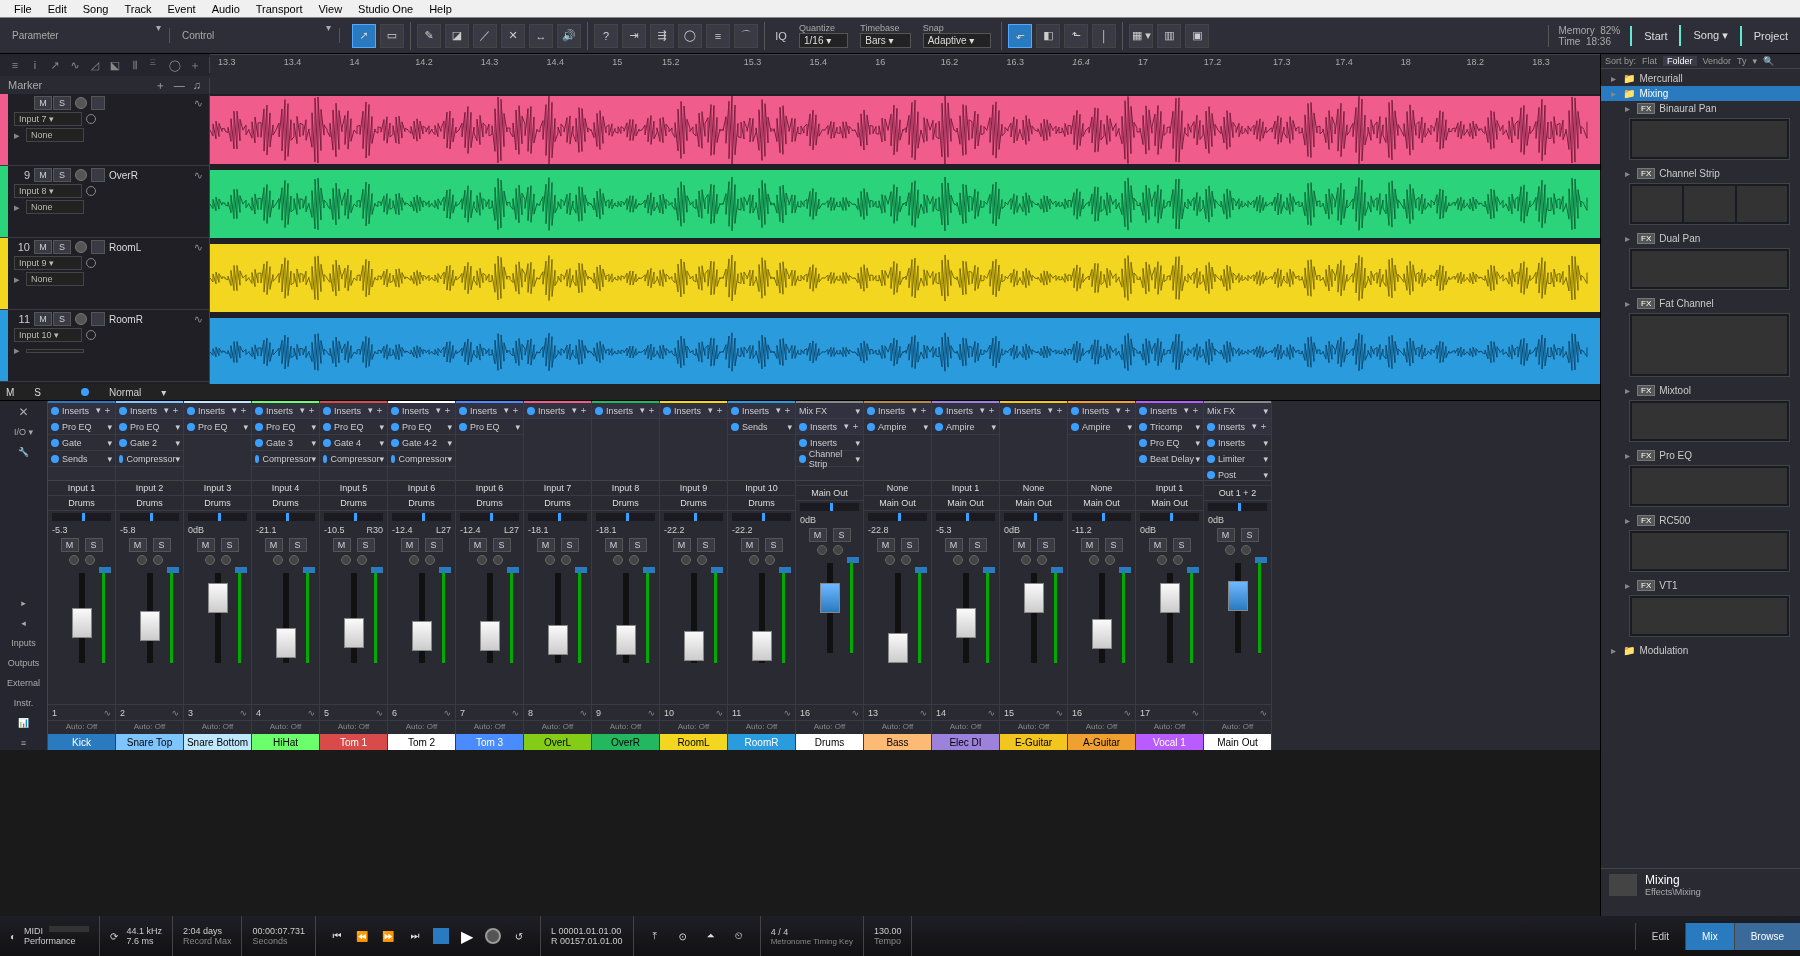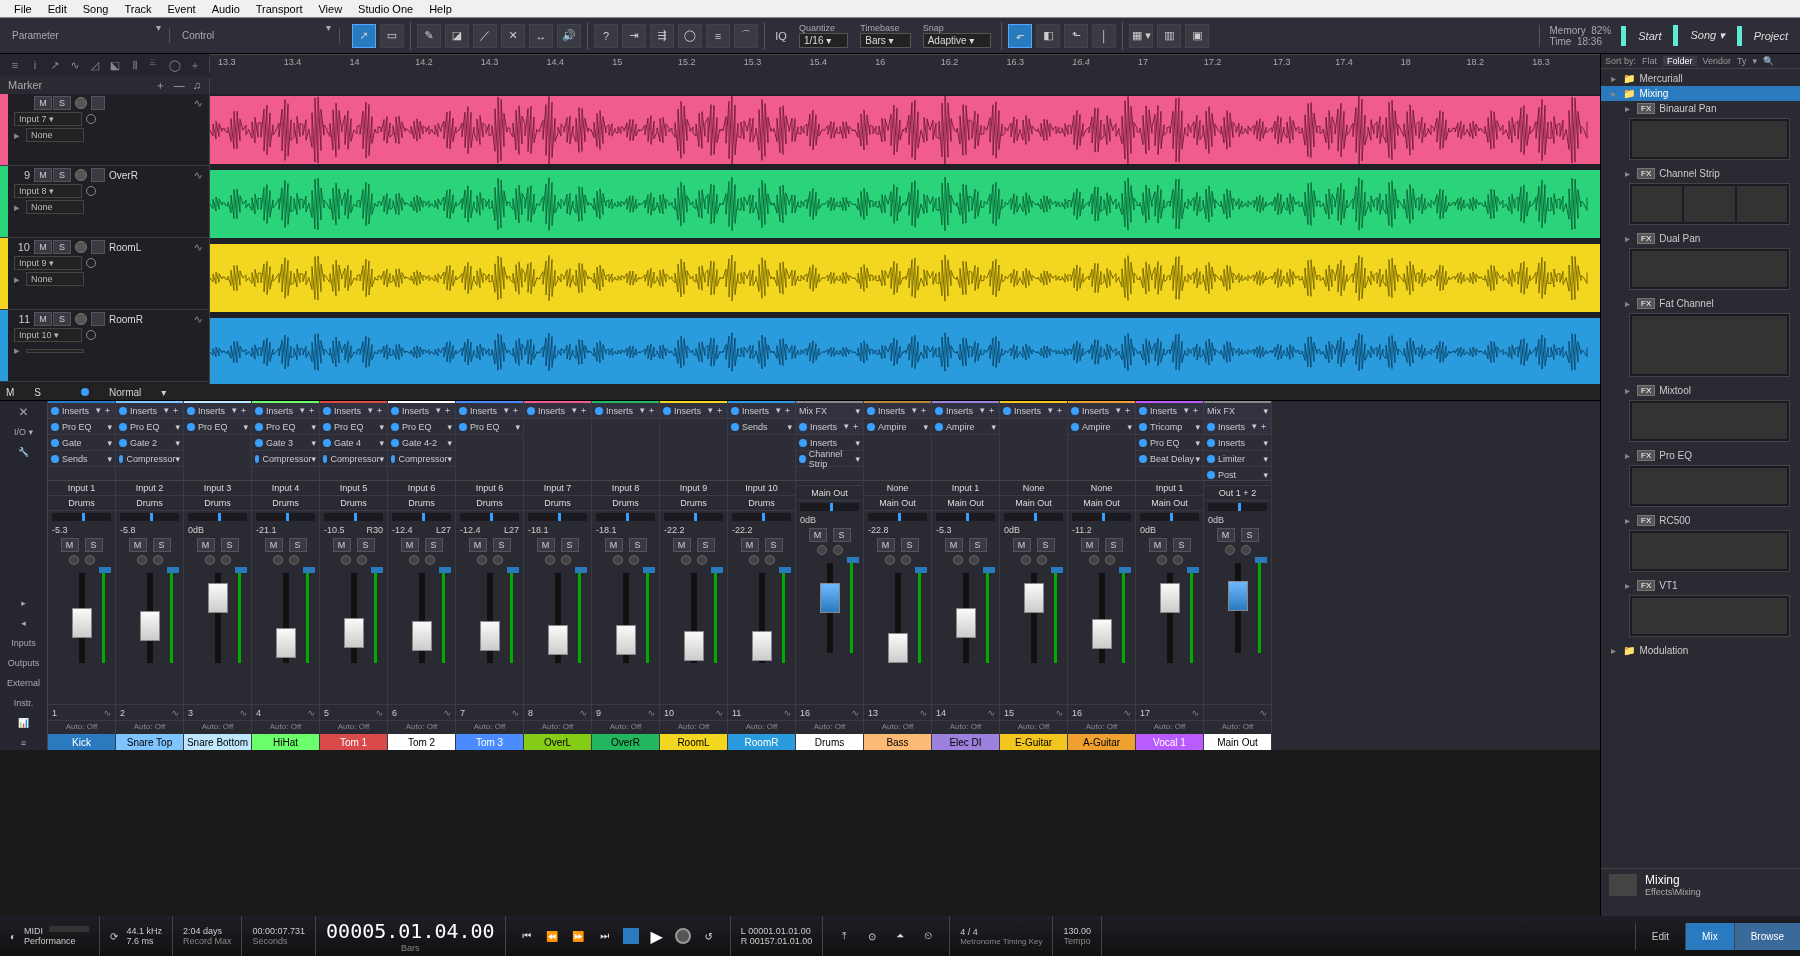--- a/index.html
+++ b/index.html
@@ -12,21 +12,21 @@
 
 .toolbar { background:#2e2e38; height:36px; display:flex; align-items:center; border-bottom:1px solid #000; }
 .toolbar .param-group { display:flex; flex-direction:column; width:170px; border-right:1px solid #555; padding:2px 12px; font-size:10px; color:#aaa; position:relative; }
 .toolbar .icon-btn { width:24px; height:24px; background:#3a3a45; margin:0 2px; display:flex; align-items:center; justify-content:center; color:#ccc; border:1px solid #444; }
 .toolbar .icon-btn.active { background:#2a7abf; border-color:#4fa8ff; }
 .toolbar .sep { width:1px; height:28px; background:#555; margin:0 4px; }
 .toolbar .quant-group { display:flex; flex-direction:column; margin:0 6px; }
 .toolbar .quant-group label { font-size:9px; color:#aaa; }
 .toolbar .quant-group select, .toolbar .quant-group .sel { background:#222; color:#ddd; border:1px solid #555; font-size:10px; padding:1px 16px 1px 4px; }
 .toolbar .memory { margin-left:auto; font-size:10px; color:#aaa; padding:0 10px; border-left:1px solid #555; }
-.toolbar .right-btn { padding:4px 12px; color:#ddd; border-left:5px solid #5eead4;font-style:italic; }
+.toolbar .right-btn { padding:4px 12px; color:#ddd; border-left:2px solid #5eead4; }
 
 
 .autobar { background:#252530; height:22px; display:flex; align-items:center; }
 .autobar .left { width:210px; display:flex; align-items:center; justify-content:flex-end; gap:4px; padding:0 6px; border-right:1px solid #444; }
 .autobar .ab-icon { width:16px; height:16px; color:#888; display:flex; align-items:center; justify-content:center; }
 .autobar .ruler { flex:1; position:relative; height:22px; background:#2a2a32; border-top:1px solid #444; color:#aaa; font-size:9px; overflow:hidden; }
 .autobar .ruler span { position:absolute; top:2px; }
 .autobar .right { width:200px; display:flex; align-items:center; gap:8px; padding:0 6px; border-left:1px solid #444; font-size:10px; }
 
 
@@ -210,21 +210,21 @@
     <div class="ab-icon">＋</div>
   </div>
   <div class="ruler" id="ruler">
       <span style="left: 8px;">13.3</span>
       <span style="left: 73.7143px;">13.4</span>
       <span style="left: 139.429px;">14</span>
       <span style="left: 205.143px;">14.2</span>
       <span style="left: 270.857px;">14.3</span>
       <span style="left: 336.571px;">14.4</span>
       <span style="left: 402.286px;">15</span>
-      <span style="left: 468px;">15.2</span>
+      <span style="left: 452px;">15.2</span>
       <span style="left: 533.714px;">15.3</span>
       <span style="left: 599.429px;">15.4</span>
       <span style="left: 665.143px;">16</span>
       <span style="left: 730.857px;">16.2</span>
       <span style="left: 796.571px;">16.3</span>
       <span style="left: 862.286px; font-style: italic;">16.4</span>
       <span style="left: 928px;">17</span>
       <span style="left: 993.714px;">17.2</span>
       <span style="left: 1063px;">17.3</span>
       <span style="left: 1125.14px;">17.4</span>
@@ -1204,26 +1204,20 @@
         <div>2:04 days</div>
         <div style="color:#888">Record Max</div>
       </div>
   </div>
   <div class="seg">
     <div class="perf">
         <div>00:00:07.731</div>
         <div style="color:#888">Seconds</div>
       </div>
   </div>
-  <div class="seg">
-    <div class="perf">
-        <div class="big-time">00005.01.04.00</div>
-        <div style="color:#888;text-align:center">Bars</div>
-      </div>
-  </div>
   <div class="seg" style="gap:4px">
     <div class="tbtn">⏮</div>
     <div class="tbtn">⏪</div>
     <div class="tbtn">⏩</div>
     <div class="tbtn">⏭</div>
     <div class="tbtn">
         <div class="stop"></div>
       </div>
     <div class="tbtn play">▶</div>
     <div class="tbtn">

